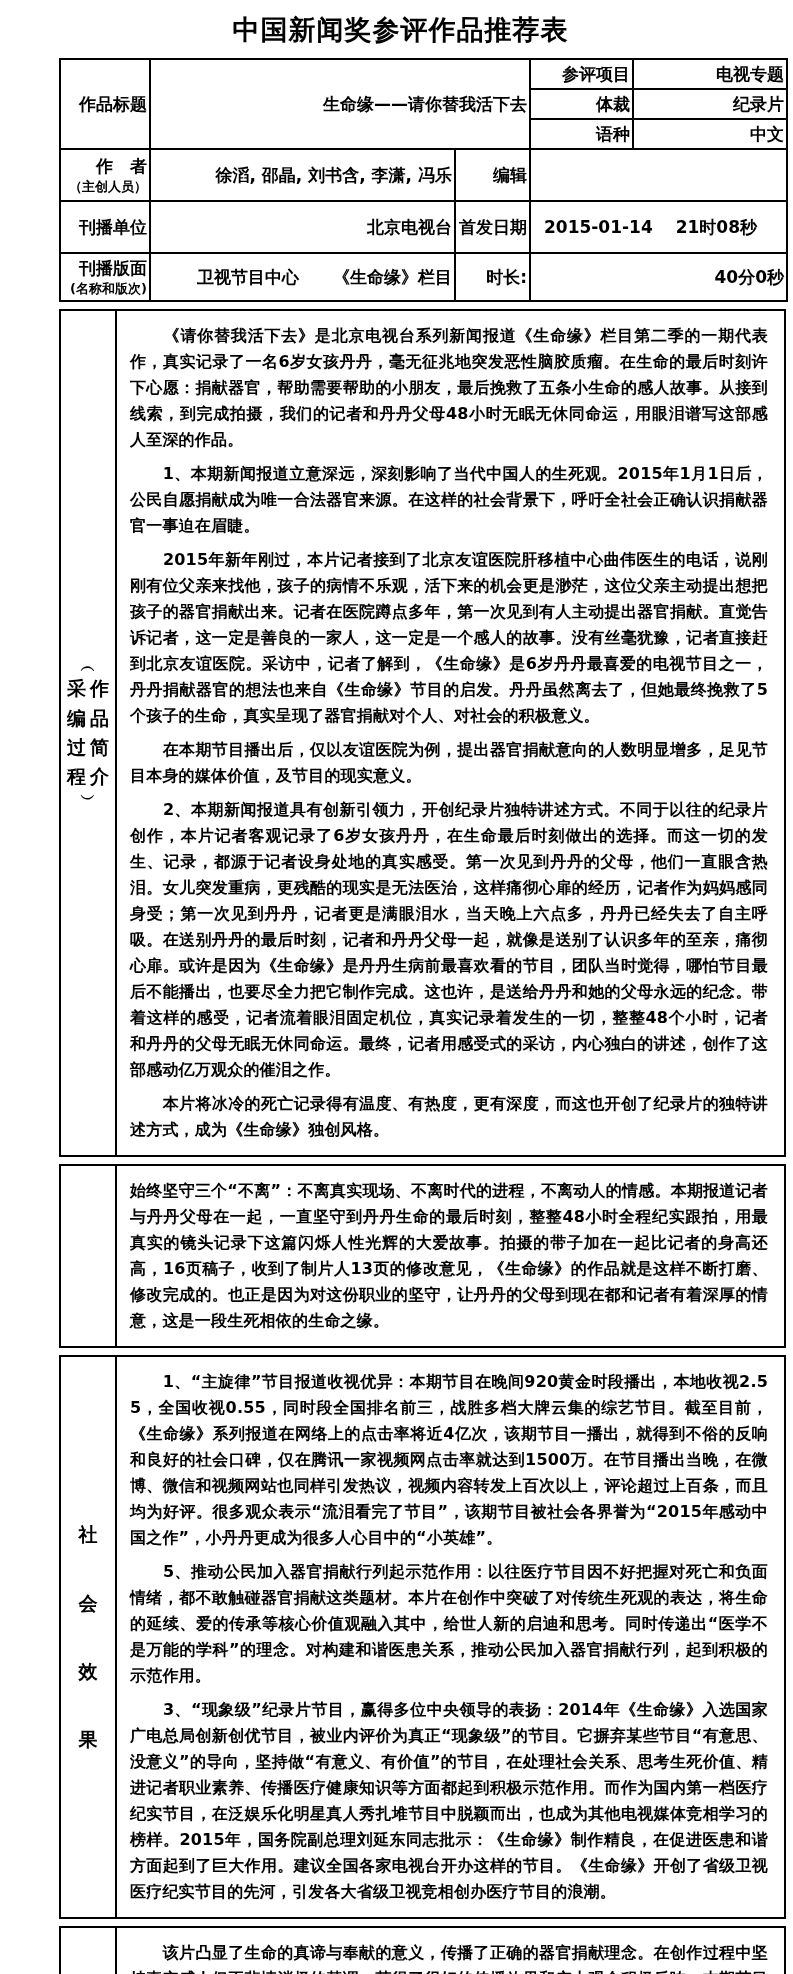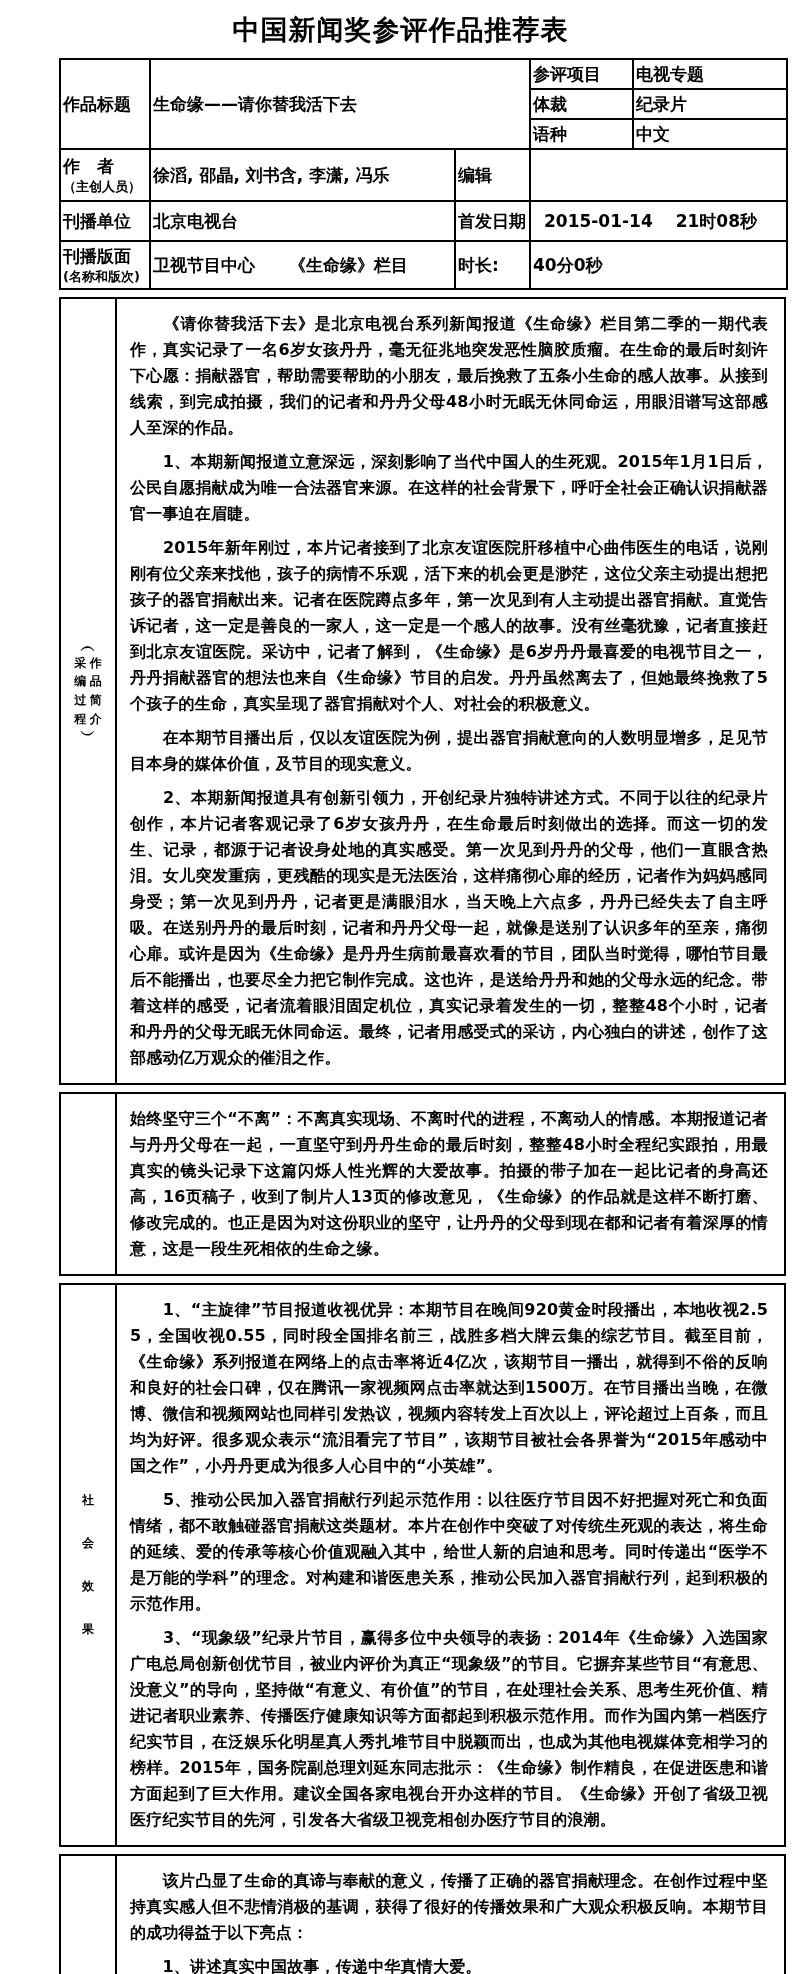--- a/index.html
+++ b/index.html
@@ -13,41 +13,41 @@
     margin:0 0 10px 0; font-weight:700;padding-left:8px;
   }
   table.info {
     border-collapse:collapse; table-layout:fixed;
     margin-left:59px; width:727px;
   }
   table.info td {
     border:2px solid #000; font-size:17px; overflow:hidden;
     padding:1px 2px; box-sizing:border-box;
   }
-  .c { text-align:left; vertical-align:middle; }
+  .c { text-align:right; vertical-align:middle; }
   .l { text-align:left; vertical-align:middle; padding-left:13px !important;border-radius:16px; }
   .sub { font-size:13px; }
   .box {
     display:flex; border:2px solid #000; margin:7px 0 0 59px;
     width:727px; box-sizing:border-box; background:#fff;
   }
   .label-cell {
     width:54px; flex:none; border-right:2px solid #000;
     display:flex; align-items:center; justify-content:center;
   }
   .content { flex:1; padding:4px 8px 4px 5px; overflow:hidden; }
   .para {
     margin:8px; text-align:justify; font-size:16px; line-height:26px;
     letter-spacing:0.2px; word-break:break-all;
   }
   .vlabel { display:flex; flex-direction:column; align-items:center; }
   .vcols { display:flex; gap:3px; }
   .vcol {
     width:1.05em; word-break:break-all; line-height:1.55;
-    font-size:12px; text-align:center;
+    font-size:19px; text-align:center;
   }
   .bracket { font-size:15px; line-height:1; text-align:center; }
   .spread  { line-height:3.6; }
 </style>
 </head>
 <body>
 
 <div class="page">
 
   <h1 class="title">中国新闻奖参评作品推荐表</h1>
@@ -77,21 +77,21 @@
     </tr>
     <tr style="height:52px">
       <td class="c">
         <div>作　者</div>
         <div class="sub">（主创人员）</div>
       </td>
       <td class="c">徐滔, 邵晶, 刘书含, 李潇, 冯乐</td>
       <td class="c">编辑</td>
       <td colspan="2"></td>
     </tr>
-    <tr style="height:40px">
+    <tr style="height:52px">
       <td class="c">刊播单位</td>
       <td class="c">北京电视台</td>
       <td class="c">首发日期</td>
       <td colspan="2" class="l">2015-01-14　 21时08秒</td>
     </tr>
     <tr style="height:48px">
       <td class="c">
         <div>刊播版面</div>
         <div class="sub">(名称和版次)</div>
       </td>
@@ -112,20 +112,21 @@
         </div>
         <div class="bracket">︶</div>
       </div>
     </div>
     <div class="content">
         <p class="para">　　《请你替我活下去》是北京电视台系列新闻报道《生命缘》栏目第二季的一期代表作，真实记录了一名6岁女孩丹丹，毫无征兆地突发恶性脑胶质瘤。在生命的最后时刻许下心愿：捐献器官，帮助需要帮助的小朋友，最后挽救了五条小生命的感人故事。从接到线索，到完成拍摄，我们的记者和丹丹父母48小时无眠无休同命运，用眼泪谱写这部感人至深的作品。</p>
         <p class="para">　　1、本期新闻报道立意深远，深刻影响了当代中国人的生死观。2015年1月1日后，公民自愿捐献成为唯一合法器官来源。在这样的社会背景下，呼吁全社会正确认识捐献器官一事迫在眉睫。</p>
         <p class="para">　　2015年新年刚过，本片记者接到了北京友谊医院肝移植中心曲伟医生的电话，说刚刚有位父亲来找他，孩子的病情不乐观，活下来的机会更是渺茫，这位父亲主动提出想把孩子的器官捐献出来。记者在医院蹲点多年，第一次见到有人主动提出器官捐献。直觉告诉记者，这一定是善良的一家人，这一定是一个感人的故事。没有丝毫犹豫，记者直接赶到北京友谊医院。采访中，记者了解到，《生命缘》是6岁丹丹最喜爱的电视节目之一，丹丹捐献器官的想法也来自《生命缘》节目的启发。丹丹虽然离去了，但她最终挽救了5个孩子的生命，真实呈现了器官捐献对个人、对社会的积极意义。</p>
         <p class="para">　　在本期节目播出后，仅以友谊医院为例，提出器官捐献意向的人数明显增多，足见节目本身的媒体价值，及节目的现实意义。</p>
         <p class="para">　　2、本期新闻报道具有创新引领力，开创纪录片独特讲述方式。不同于以往的纪录片创作，本片记者客观记录了6岁女孩丹丹，在生命最后时刻做出的选择。而这一切的发生、记录，都源于记者设身处地的真实感受。第一次见到丹丹的父母，他们一直眼含热泪。女儿突发重病，更残酷的现实是无法医治，这样痛彻心扉的经历，记者作为妈妈感同身受；第一次见到丹丹，记者更是满眼泪水，当天晚上六点多，丹丹已经失去了自主呼吸。在送别丹丹的最后时刻，记者和丹丹父母一起，就像是送别了认识多年的至亲，痛彻心扉。或许是因为《生命缘》是丹丹生病前最喜欢看的节目，团队当时觉得，哪怕节目最后不能播出，也要尽全力把它制作完成。这也许，是送给丹丹和她的父母永远的纪念。带着这样的感受，记者流着眼泪固定机位，真实记录着发生的一切，整整48个小时，记者和丹丹的父母无眠无休同命运。最终，记者用感受式的采访，内心独白的讲述，创作了这部感动亿万观众的催泪之作。</p>
+        <p class="para">　　本片将冰冷的死亡记录得有温度、有热度，更有深度，而这也开创了纪录片的独特讲述方式，成为《生命缘》独创风格。</p>
       </div>
   </div>
 
   <div class="box" style="min-height:134px">
     <div class="label-cell"></div>
     <div class="content">
         <p class="para">始终坚守三个“不离”：不离真实现场、不离时代的进程，不离动人的情感。本期报道记者与丹丹父母在一起，一直坚守到丹丹生命的最后时刻，整整48小时全程纪实跟拍，用最真实的镜头记录下这篇闪烁人性光辉的大爱故事。拍摄的带子加在一起比记者的身高还高，16页稿子，收到了制片人13页的修改意见，《生命缘》的作品就是这样不断打磨、修改完成的。也正是因为对这份职业的坚守，让丹丹的父母到现在都和记者有着深厚的情意，这是一段生死相依的生命之缘。</p>
       </div>
   </div>
 

